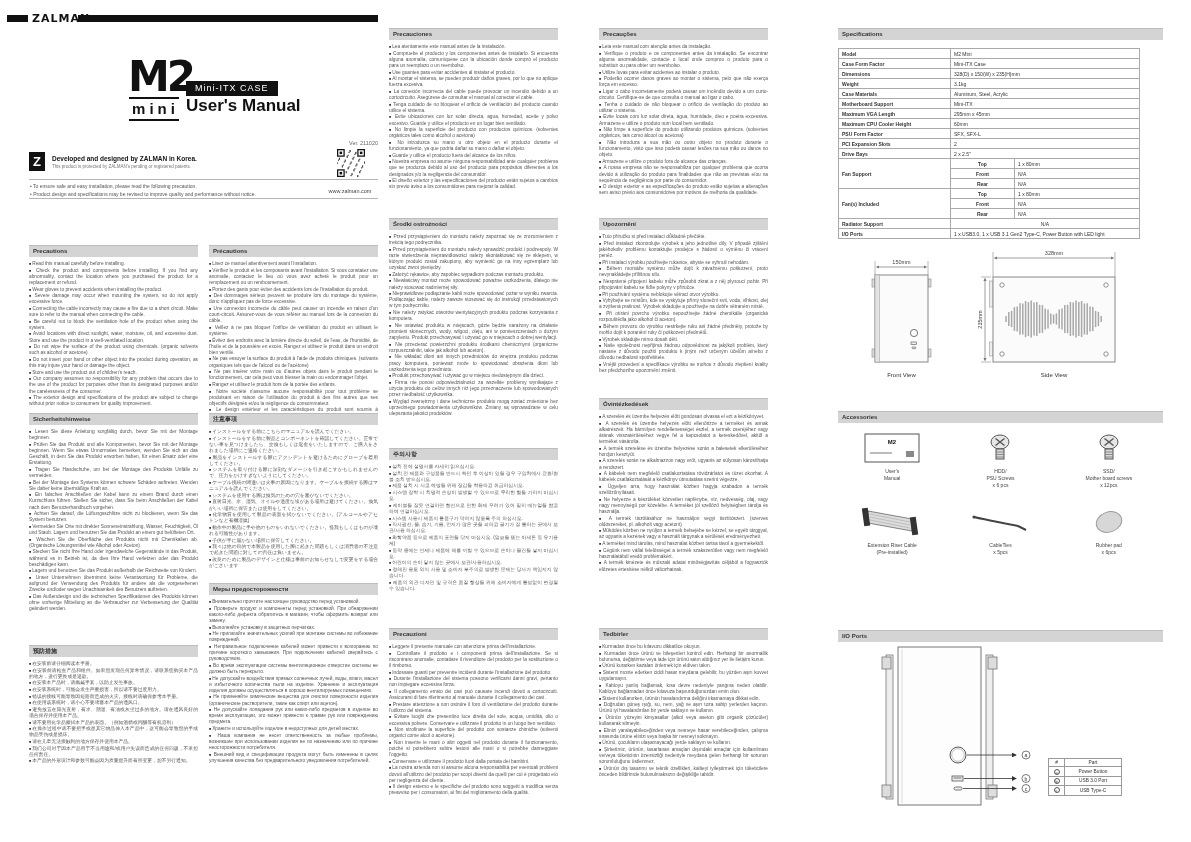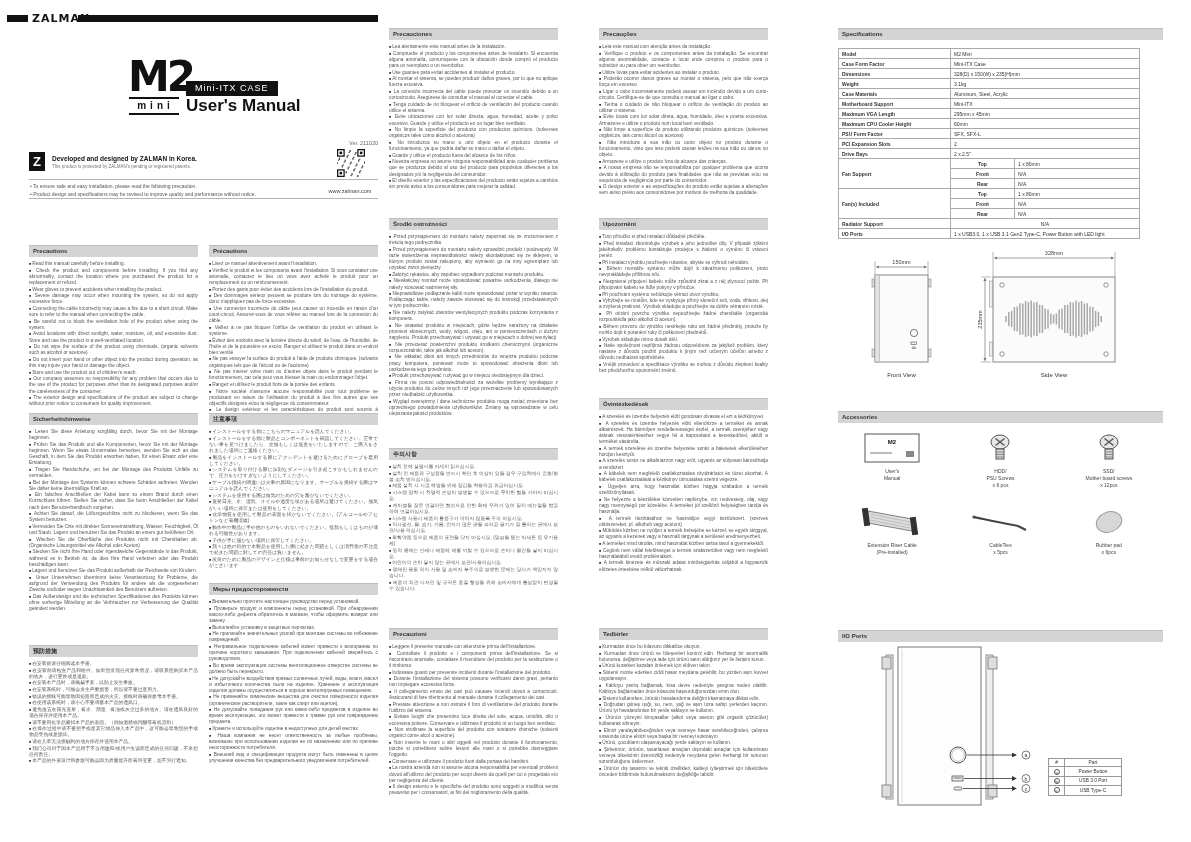--- a/index.html
+++ b/index.html
@@ -12,21 +12,21 @@
   
   .tseg { position:absolute; top:15px; height:7px; background:#111; }
   .tseg1 { left:7px; width:21px; }
   .tseg2 { left:78px; width:300px; }
   .brand { position:absolute; left:32px; top:12px; font-size:11px; font-weight:bold;
            letter-spacing:1px; color:#111; font-family:"DejaVu Sans", sans-serif; }
   
   .m2text { position:absolute; left:128px; top:52px; font-size:42px; font-weight:bold;
             color:#111; letter-spacing:-3px; font-family:"DejaVu Sans", sans-serif; }
   .minitext { position:absolute; left:129px; top:97px; width:50px; text-align:center;
-              font-size:10px; font-weight:bold; letter-spacing:4px; color:#111;
+              font-size:15px; font-weight:bold; letter-spacing:4px; color:#111;
               border-top:2px solid #111; border-bottom:2px solid #111; padding:1px 0 2px 3px; }
   .badge { position:absolute; left:186px; top:81px; background:#111; color:#fff;
            font-size:9px; letter-spacing:1px; padding:2px 9px 2.5px; }
   .umtitle { position:absolute; left:186px; top:96px; font-size:17px; font-weight:bold; color:#111; }
   .version { position:absolute; left:300px; top:140px; width:78px; text-align:right;
              font-size:5.5px; color:#666; }
   .zsquare { position:absolute; left:29px; top:152px; width:16px; height:19px; background:#111;
              color:#fff; font-size:13px; font-weight:bold; text-align:center; line-height:19px; }
   .devline { position:absolute; left:52px; top:155px; font-size:6.5px; font-weight:bold; color:#111; }
   .patline { position:absolute; left:52px; top:164px; font-size:4.5px; color:#777; }

